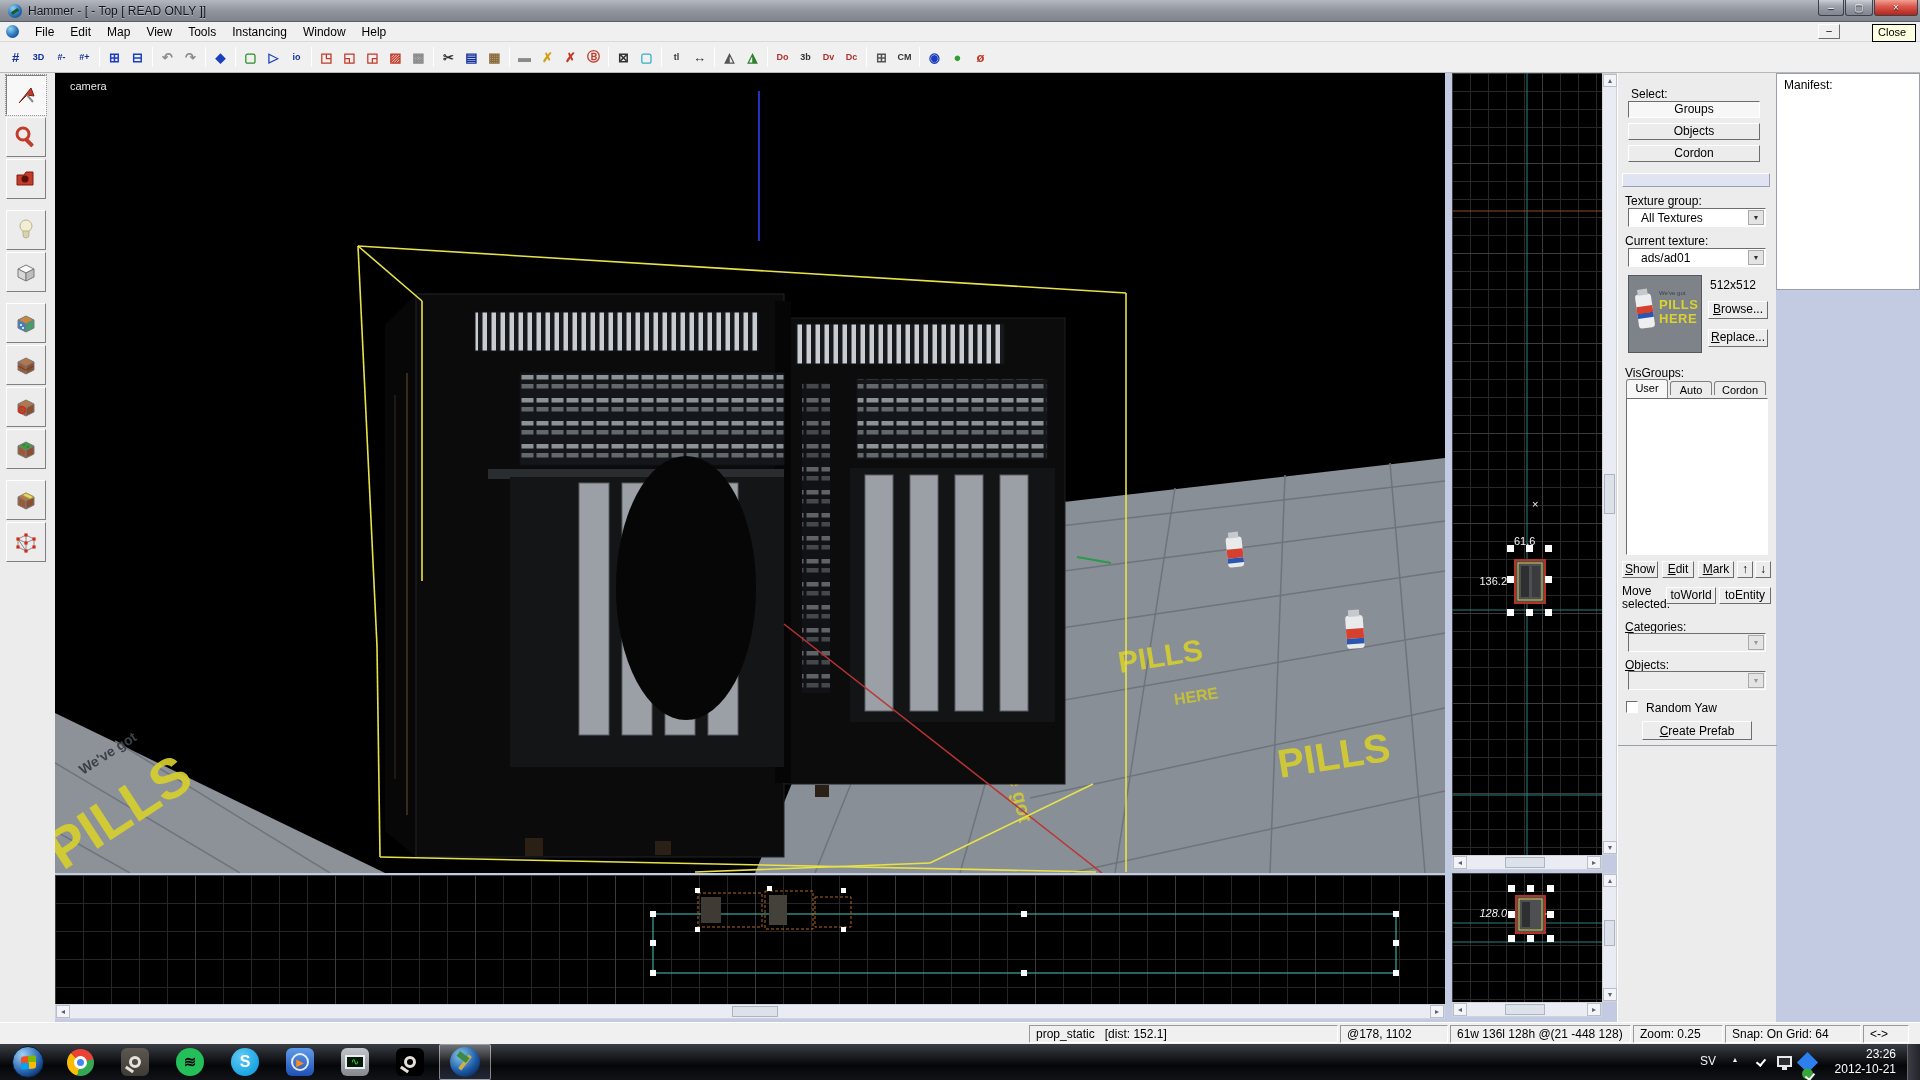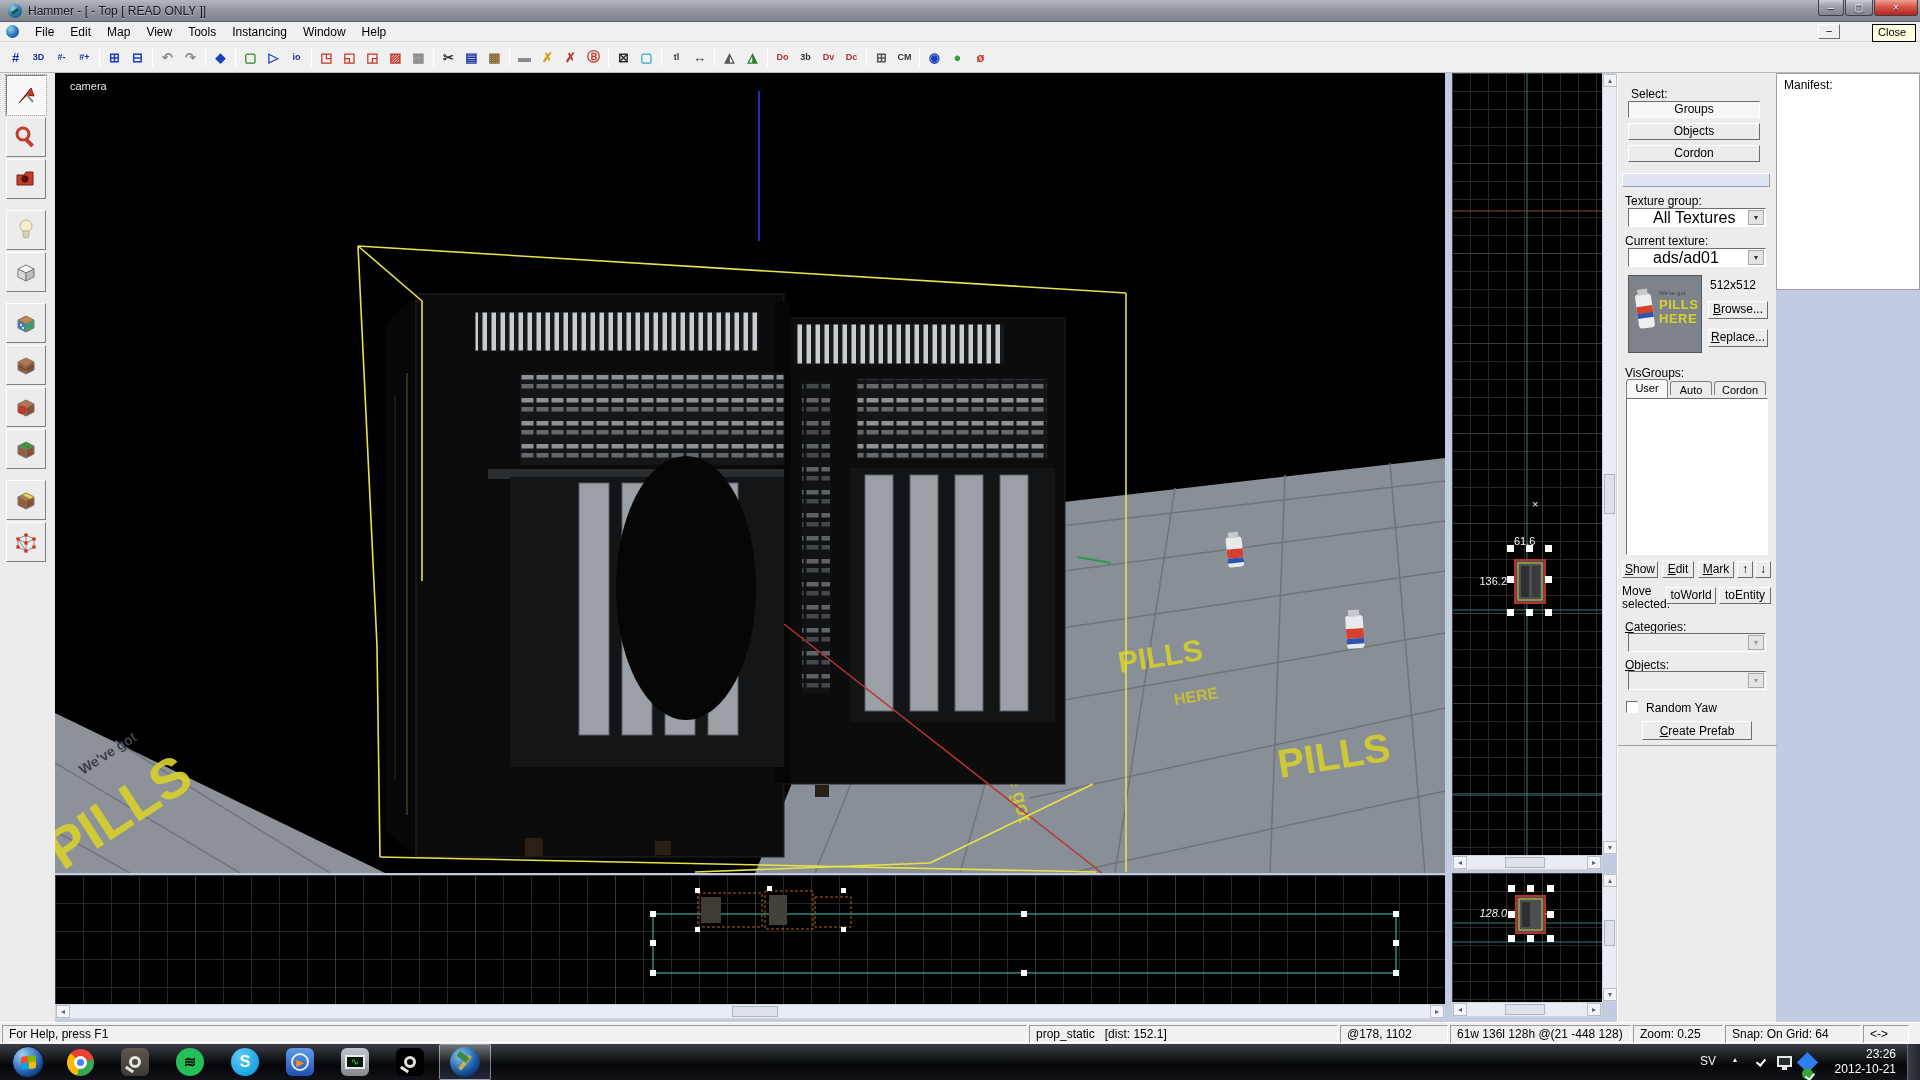--- a/index.html
+++ b/index.html
@@ -71,21 +71,21 @@
   
   .objectbar { left:1617px; top:73px; width:159px; height:949px; background:#ececec;
     border-left:1px solid #fff; font-size:12px; }
   .obar-label { position:absolute; font-size:12px; color:#000; }
   .btn { position:absolute; background:#ececec; border:1px solid; border-color:#fff #6d6d6d #6d6d6d #fff;
     font-size:12px; text-align:center; }
   .btn.pressed { border-color:#6d6d6d #fff #fff #6d6d6d; background:#f7f7f7; }
   .u1::first-letter { text-decoration:underline; }
   .dropdown { position:absolute; height:19px; background:#fff; border:1px solid;
     border-color:#6d6d6d #fff #fff #6d6d6d; display:flex; align-items:center; }
-  .dropdown .val { flex:1; padding-left:4px; font-size:16px; white-space:nowrap; overflow:hidden;margin-left:20px; }
+  .dropdown .val { flex:1; padding-left:12px; font-size:12px; white-space:nowrap; overflow:hidden; }
   .dropdown .arrow { width:16px; height:15px; margin:1px; background:#e4e4e4; border:1px solid #aaa;
     font-size:7px; text-align:center; line-height:14px; color:#333; }
   .dropdown.disabled { background:#ececec; }
   .dropdown.disabled .arrow { color:#999; }
   .band { position:absolute; background:#dfe3f2; border:1px solid; border-color:#fff #9aa0b4 #9aa0b4 #fff; }
   .tab { position:absolute; height:14px; background:#ececec; border:1px solid #808080; border-bottom:none;
     border-radius:3px 3px 0 0; text-align:center; font-size:11px; padding-top:2px; }
   .tab.active { background:#f7f7f7; height:19px; z-index:2; }
   .listbox { position:absolute; background:#fff; border:1px solid; border-color:#6d6d6d #fff #fff #6d6d6d; }
   .checkbox { position:absolute; width:12px; height:12px; background:#fff; border:1px solid;
@@ -663,21 +663,20 @@
     <div class="obar-label" style="left:28px; top:628px;">Random Yaw</div>
     <div class="btn u1" style="left:24px; top:648px; width:110px; height:19px; padding-top:2px;">Create Prefab</div>
     <div style="position:absolute; left:0; top:672px; width:159px; border-top:1px solid #9aa0aa;"></div>
   </div>
 
   <div class="abs manifest">
     <div class="manifest-label">Manifest:</div>
   </div>
 
   <div class="abs statusbar">
-    <div class="sbcell" style="left:2px; width:1025px;">For Help, press F1</div>
     <div class="sbcell" style="left:1029px; width:309px;">prop_static   [dist: 152.1]</div>
     <div class="sbcell" style="left:1340px; width:108px;">@178, 1102</div>
     <div class="sbcell" style="left:1450px; width:181px;">61w 136l 128h @(21 -448 128)</div>
     <div class="sbcell" style="left:1633px; width:90px;">Zoom: 0.25</div>
     <div class="sbcell" style="left:1725px; width:136px;">Snap: On Grid: 64</div>
     <div class="sbcell" style="left:1863px; width:46px;">&lt;-&gt;</div>
   </div>
 
   <div class="abs taskbar">
     <div class="tile" style="left:2px;">

